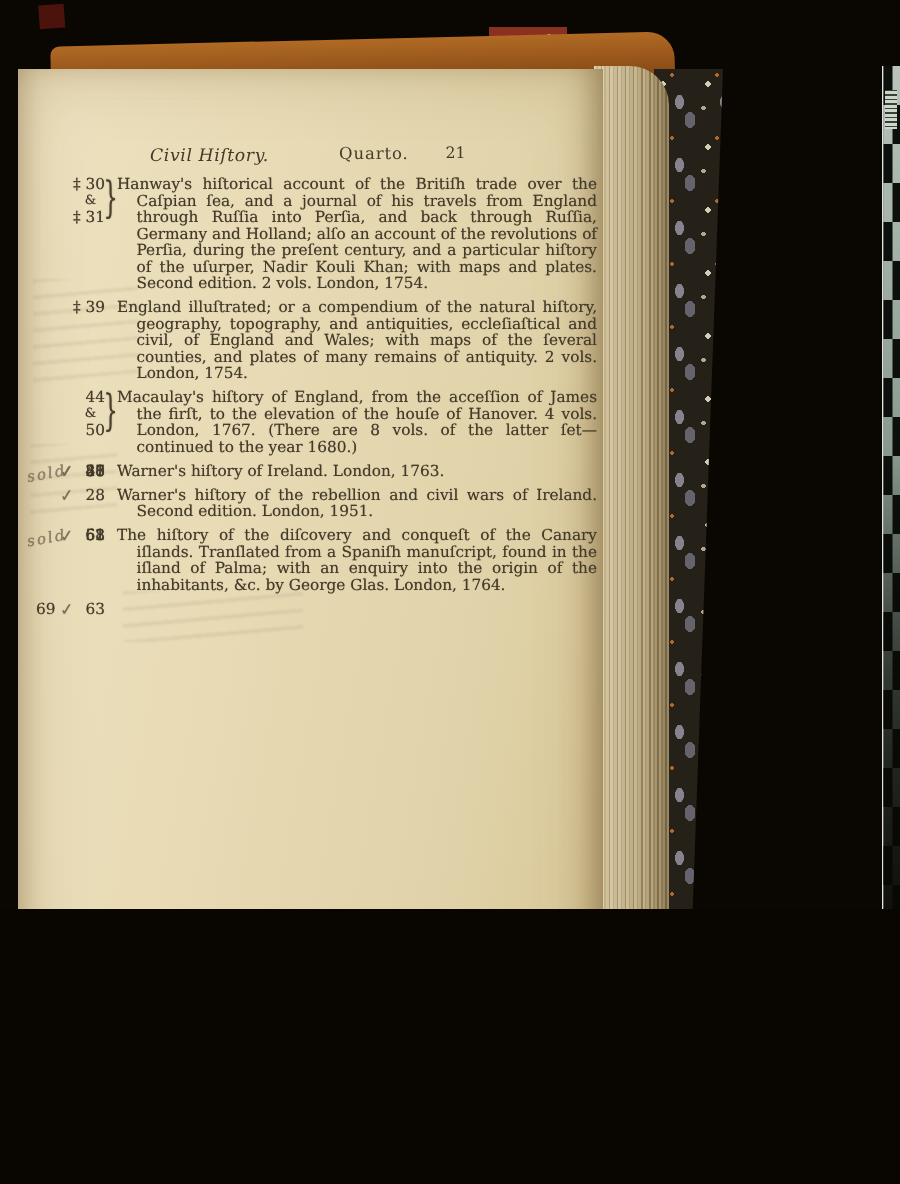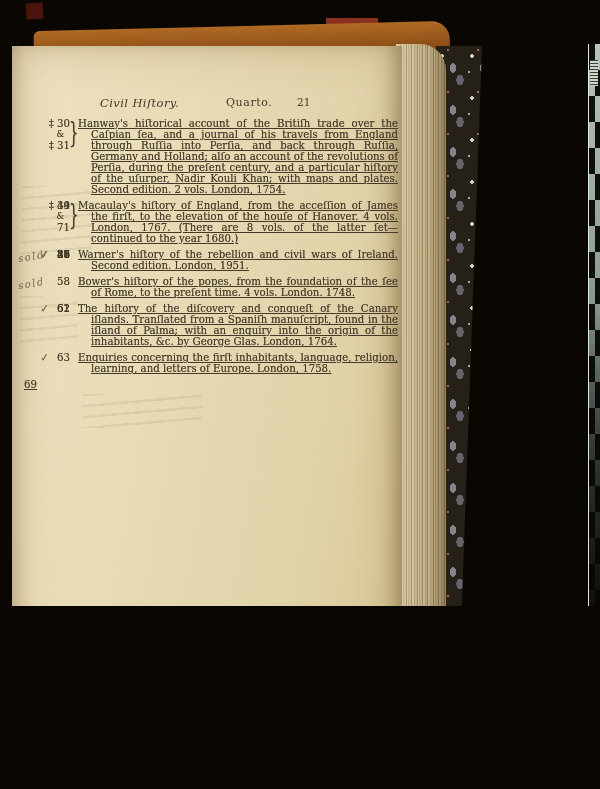--- a/index.html
+++ b/index.html
@@ -62,21 +62,21 @@
   .crease{position:absolute;left:2%;width:96%;top:678px;height:2px;
         background:linear-gradient(90deg,rgba(0,0,0,0),#a8966e 15%,#a8966e 85%,rgba(0,0,0,0));}
   .bottom-turn{position:absolute;left:0;top:680px;width:100%;height:24px;background:rgba(247,240,214,.35);}
 
   .pheader{position:absolute;top:50px;left:0;width:100%;height:16px;font-size:11.5px;}
   .pheader .title{position:absolute;left:88px;font-style:italic;letter-spacing:.4px;}
   .pheader .format{position:absolute;left:172px;font-size:11px;letter-spacing:.6px;margin-left:42px;}
   .pheader .pno{position:absolute;left:285px;font-size:10.5px;}
 
   .entries{position:absolute;left:12px;top:72px;width:374px;font-size:10.2px;line-height:11px;
-           text-shadow:0 0 .5px rgba(60,50,35,.55);text-decoration:underline;}
+           text-shadow:0 0 .5px rgba(60,50,35,.55);}
   .entry{position:relative;padding-left:54px;margin-bottom:5px;}
   .etext{text-indent:-13px;padding-left:13px;text-align:justify;}
   .nums{position:absolute;left:0;top:0;width:46px;text-align:right;}
   .nums .amp{font-size:8.5px;padding-right:6px;}
   .brace{position:absolute;left:45px;top:2px;font-size:12px;
          transform:scaleY(2.4) scaleX(1.25);transform-origin:top left;color:#4a4030;}
   .mark{position:absolute;}
   .mark-check{left:16px;top:0;color:#76745f;font-size:11px;transform:rotate(-6deg);
          font-family:"DejaVu Sans","Liberation Sans",sans-serif;}
   .mark-sold{left:-6px;top:2px;color:#8e8068;font-style:italic;font-size:10px;
@@ -136,28 +136,29 @@
     <span class="brace">}</span>
     <div class="etext">Hanway's hiſtorical account of the Britiſh trade over the Caſpian ſea, and a journal of his travels from England through Ruſſia into Perſia, and back through Ruſſia, Germany and Holland; alſo an account of the revolutions of Perſia, during the preſent century, and a particular hiſtory of the uſurper, Nadir Kouli Khan; with maps and plates. Second edition. 2 vols. London, 1754.</div>
   </div>
 
   <div class="entry">
 
     <div class="nums">
             <div>‡ 39</div>
           </div>
 
+    <div class="etext">England illuſtrated; or a compendium of the natural hiſtory, geography, topography, and antiquities, eccleſiaſtical and civil, of England and Wales; with maps of the ſeveral counties, and plates of many remains of antiquity. 2 vols. London, 1754.</div>
   </div>
 
   <div class="entry">
 
     <div class="nums">
             <div>44</div>
             <div class="amp">&amp;</div>
-            <div>71</div>
+            <div>50</div>
           </div>
     <span class="brace">}</span>
     <div class="etext">Macaulay's hiſtory of England, from the acceſſion of James the firſt, to the elevation of the houſe of Hanover. 4 vols. London, 1767. (There are 8 vols. of the latter ſet—continued to the year 1680.)</div>
   </div>
 
   <div class="entry">
     <span class="mark mark-check">✓</span>
     <div class="nums">
             <div>27</div>
           </div>
@@ -179,38 +180,38 @@
           </div>
 
   </div>
 
   <div class="entry">
     <span class="mark mark-sold">sold</span>
     <div class="nums">
             <div>51</div>
           </div>
 
+    <div class="etext">Warner's hiſtory of Ireland. London, 1763.</div>
   </div>
 
   <div class="entry">
     <span class="mark mark-check">✓</span>
     <div class="nums">
             <div>28</div>
           </div>
 
     <div class="etext">Warner's hiſtory of the rebellion and civil wars of Ireland. Second edition. London, 1951.</div>
   </div>
 
   <div class="entry">
     <span class="mark mark-sold">sold</span>
     <div class="nums">
             <div>58</div>
           </div>
 
-    <div class="etext">Bower's hiſtory of the popes, from the foundation of the ſee of Rome, to the preſent time. 4 vols. London. 1748.</div>
   </div>
 
   <div class="entry">
 
     <div class="nums">
             <div>61</div>
           </div>
 
   </div>
 
@@ -222,21 +223,20 @@
 
     <div class="etext">The hiſtory of the diſcovery and conqueſt of the Canary iſlands. Tranſlated from a Spaniſh manuſcript, found in the iſland of Palma; with an enquiry into the origin of the inhabitants, &amp;c. by George Glas. London, 1764.</div>
   </div>
 
   <div class="entry">
     <span class="mark mark-check">✓</span>
     <div class="nums">
             <div>63</div>
           </div>
 
-    <div class="etext">Enquiries concerning the firſt inhabitants, language, religion, learning, and letters of Europe. London, 1758.</div>
   </div>
 <div class="catchword">69</div>
       </div>
 
     <div class="crease"></div>
     <div class="bottom-turn"></div>
   </div>
 
   <div class="page-curl curl1"></div>
   <div class="page-curl curl2"></div>

